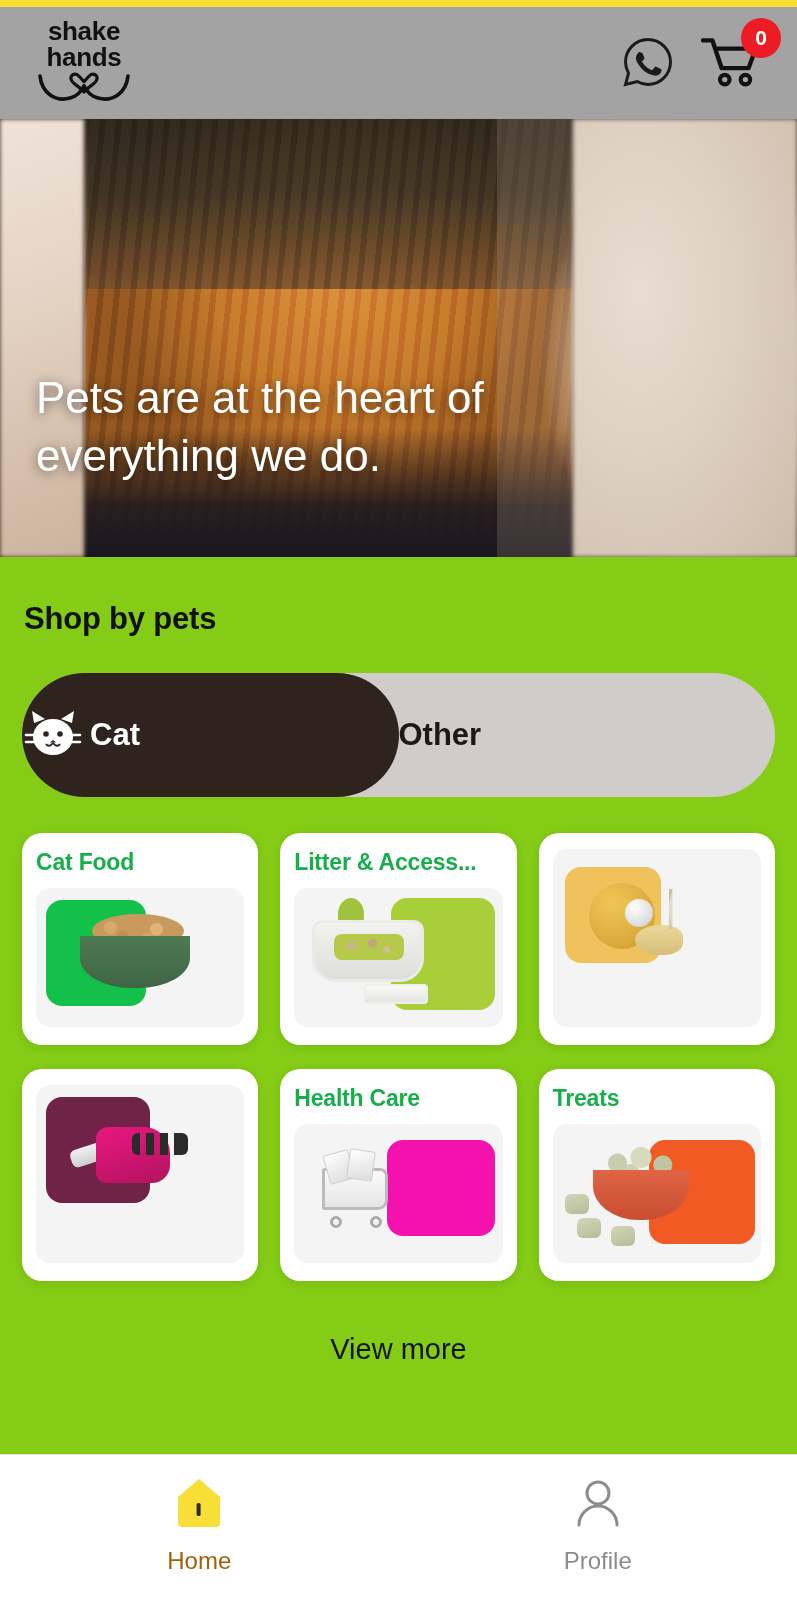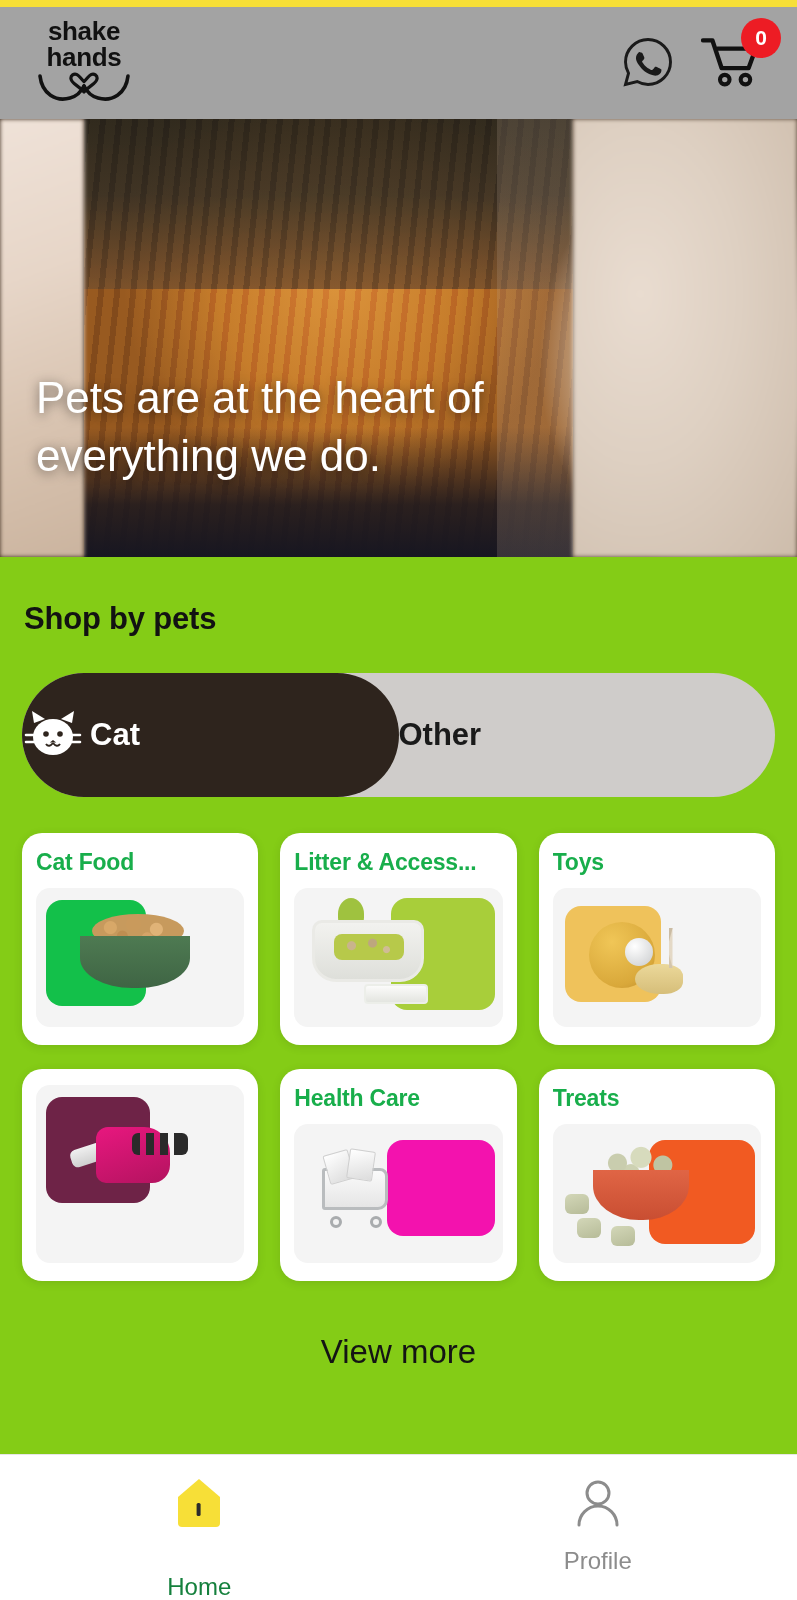--- a/index.html
+++ b/index.html
@@ -384,21 +384,21 @@
     background: linear-gradient(160deg, #d3d7b8 0%, #b6bb98 100%);
   }
 
   
   .view-more-wrap {
     display: flex;
     justify-content: center;
     margin-top: 52px;
   }
   .view-more {
-    font-size: 33px;
+    font-size: 29px;
     color: #141414;
     cursor: pointer;
   }
 
   
   .bottom-nav {
     flex: 0 0 auto;
     height: 146px;
     border-top: 1px solid #E6E6E6;
     background: #ffffff;
@@ -408,21 +408,21 @@
   }
   .nav-item {
     flex: 1 1 0;
     display: flex;
     flex-direction: column;
     align-items: center;
     gap: 14px;
     cursor: pointer;
   }
   .nav-label { font-size: 24px; }
-  .nav-item.active .nav-label { color: #15803d; margin-top: 26px; }
+  .nav-item.active .nav-label { color: #a16207; }
   .nav-item.inactive .nav-label { color: #8C8C8C; }
 </style>
 </head>
 <body>
 
 <div class="phone">
 
   <div class="accent-bar"></div>
 
   <div class="header">
@@ -519,21 +519,20 @@
         <div class="cat-card-img">
           <div class="swatch" style="right:8px;top:10px;width:104px;height:112px;background:#A8CE3A;"></div>
           <div class="art-scoop" style="left:44px;top:10px;"></div>
           <div class="art-litterbox" style="left:18px;top:32px;"></div>
           <div class="art-litter-fill" style="left:40px;top:46px;"></div>
           <div class="art-tray" style="left:70px;top:96px;"></div>
         </div>
       </div>
 
       <div class="cat-card">
-        <div class="cat-card-title">Toys</div>
         <div class="cat-card-img">
           <div class="swatch" style="left:12px;top:18px;width:96px;height:96px;background:#EFC25B;"></div>
           <div class="art-ball" style="left:36px;top:34px;"></div>
           <div class="art-ball-dot" style="left:72px;top:50px;"></div>
           <div class="art-mouse" style="left:82px;top:76px;"></div>
           <div class="art-feather" style="left:116px;top:40px;"></div>
         </div>
       </div>
 
       <div class="cat-card">

